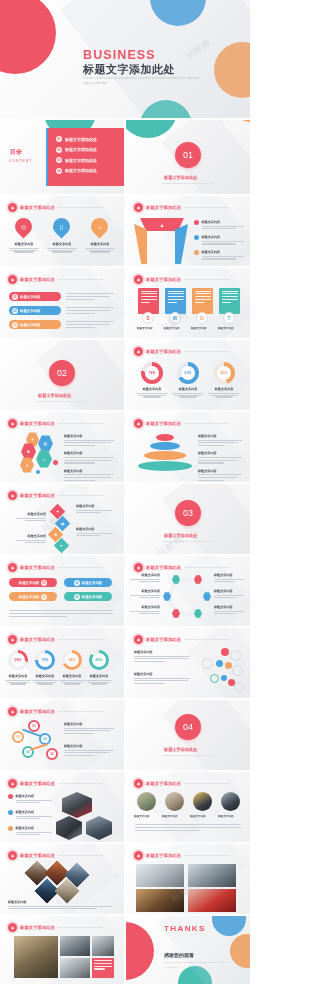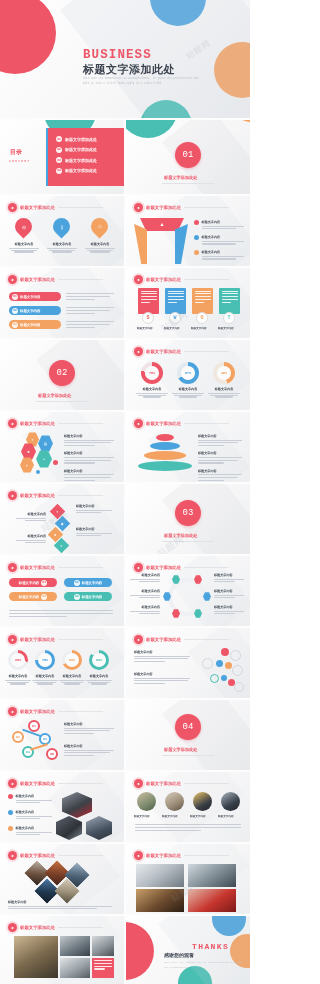--- a/index.html
+++ b/index.html
@@ -11,21 +11,20 @@
   }
   #deck {
     position: relative;
     width: 250px; height: 984px;
     background: #fdfdfd;
   }
   .slide {
     position: absolute;
     background: #fbfbfb;
     overflow: hidden;
-    font-family: Liberation Mono, monospace;
   }
   .slide.w-full { left: 0; width: 250px; }
   .slide.w-half-l { left: 0; width: 124px; }
   .slide.w-half-r { left: 126px; width: 124px; }
 
   
   .bgwhite { background: linear-gradient(135deg,#ffffff 0%,#f7f7f8 55%,#eceef0 100%); }
   .diag-shadow {
     position: absolute; background: rgba(210,214,220,.42);
     transform: rotate(-38deg); transform-origin: 0 0; pointer-events: none;
@@ -909,21 +908,21 @@
 
   </div>
 
   <div class="slide w-half-r bgwhite" style="top:916px;height:68px">
     <div class="half-r" style="position:absolute;left:-16px;top:6px;width:44px;height:58px;background:#ee5566;"></div>
     <div class="circ" style="left:86px;top:-14px;width:34px;height:34px;background:#4ba3dd;"></div>
     <div class="circ" style="left:104px;top:18px;width:34px;height:34px;background:#f4a261;"></div>
     <div class="circ" style="left:52px;top:50px;width:34px;height:34px;background:#49bfb4;"></div>
     <div class="diag-shadow" style="left:32px;top:8px;width:90px;height:160px;opacity:.35"></div>
 
-    <div class="thx-title" style="left:38px;top:26px;margin-left:28px;">THANKS</div>
+    <div class="thx-title" style="left:38px;top:8px;">THANKS</div>
     <div class="thx-sub" style="left:38px;top:36px;">感谢您的观看</div>
     <div class="thx-desc" style="left:38px;top:45px;">This user can demonstrate an accomplishment or point the presentation</div>
   </div>
 
   <div class="wm" style="left:185px;top:44px;font-size:8px">站酷网</div>
   <div class="wm" style="left:160px;top:315px;font-size:9px">站酷网</div>
   <div class="wm" style="left:40px;top:515px;font-size:9px">站酷网</div>
   <div class="wm" style="left:170px;top:885px;font-size:9px">站酷网</div>
 
 </div>

